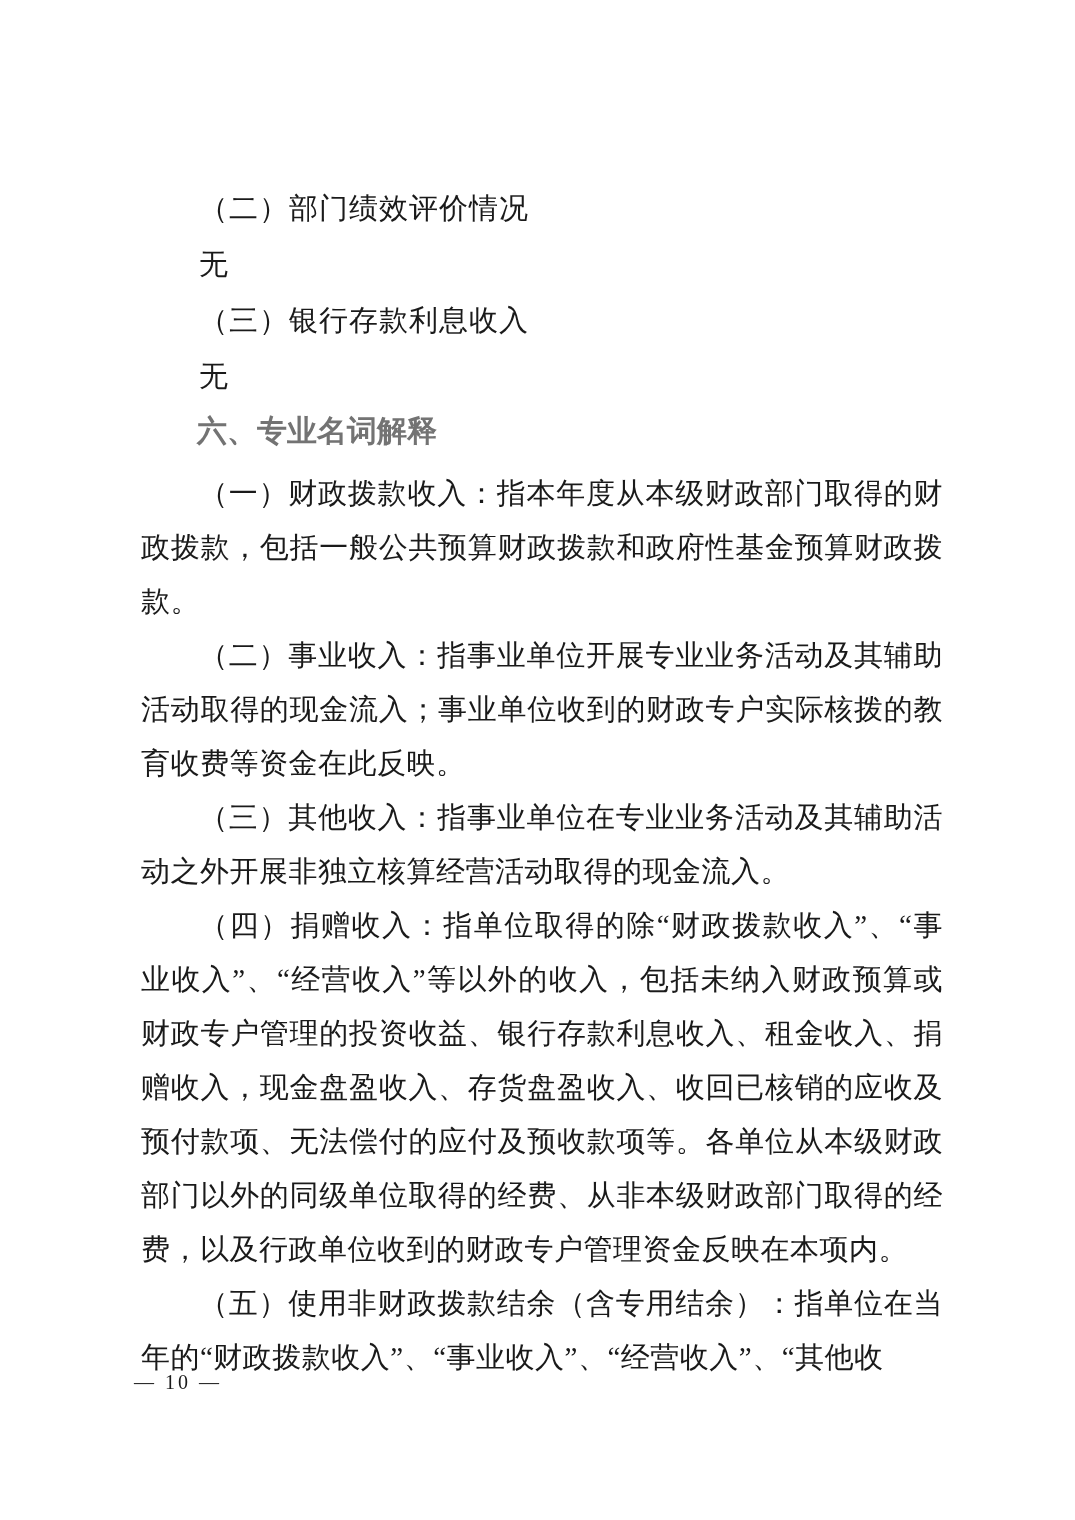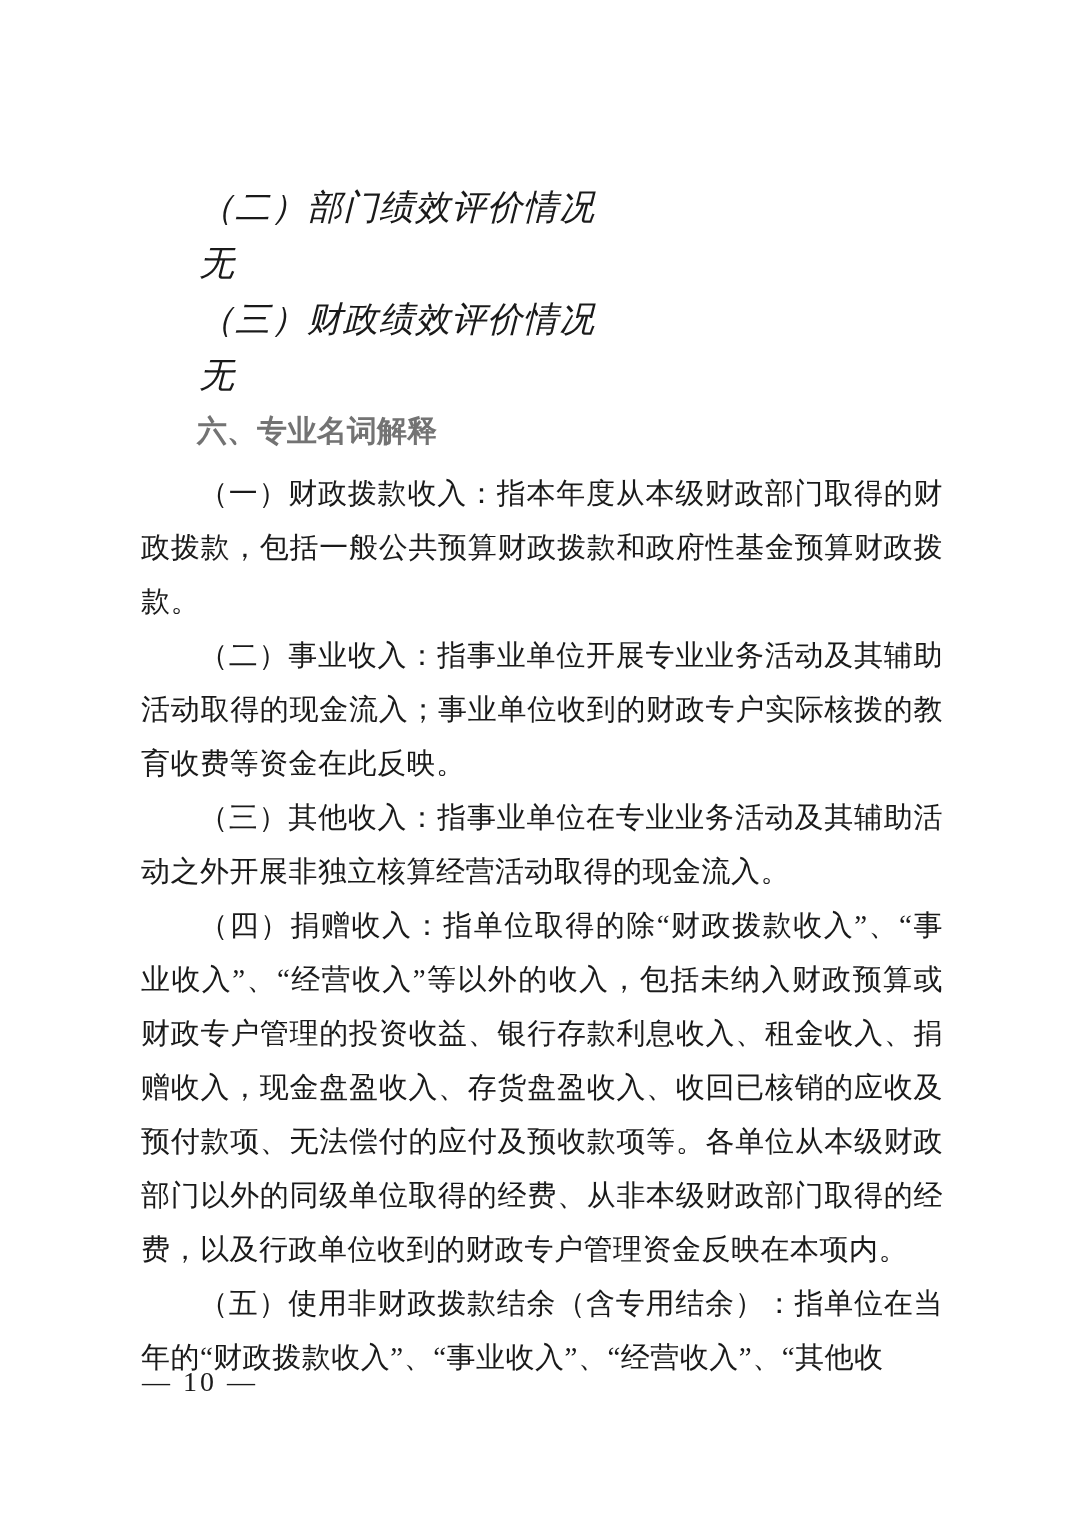--- a/index.html
+++ b/index.html
@@ -18,26 +18,25 @@
     color: #1a1a1a;
   }
   .content {
     position: absolute;
     left: 141px;
     top: 180px;
     width: 802px;
   }
   
   .kai-line {
-    font-size: 35px;
+    font-size: 29px;
     line-height: 56px;
     text-indent: 58px;
     letter-spacing: 1px;
     font-family: "Liberation Serif", "DejaVu Serif", serif;
-    font-style: italic;
   }
   
   .heading {
     font-size: 30px;
     line-height: 54px;
     text-indent: 56px;
     font-weight: bold;
     color: #737373;
     font-family: "Liberation Sans", "DejaVu Sans", sans-serif;
   }
@@ -46,40 +45,40 @@
     font-size: 29px;
     line-height: 54px;
     text-indent: 58px;
     text-align: justify;
     letter-spacing: 0.5px;
   }
   .para-first { margin-top: 8px; }
   .term { font-weight: normal; }
   .footer {
     position: absolute;
-    left: 142px;
+    left: 134px;
     top: 1364px;
-    font-size: 28px;
+    font-size: 20px;
     line-height: 36px;
     letter-spacing: 3px;
     color: #1a1a1a;
     font-family: "Liberation Serif", "DejaVu Serif", serif;
   }
 </style>
 </head>
 <body>
 
 <div class="page">
   <div class="content">
 
     <p class="kai-line">（二）部门绩效评价情况</p>
 
     <p class="kai-line">无</p>
 
-    <p class="kai-line">（三）财政绩效评价情况</p>
+    <p class="kai-line">（三）银行存款利息收入</p>
 
     <p class="kai-line">无</p>
 
     <h2 class="heading">六、专业名词解释</h2>
 
     <p class="para para-first"><span class="term">（一）财政拨款收入：</span><span>指本年度从本级财政部门取得的财政拨款，包括一般公共预算财政拨款和政府性基金预算财政拨款。</span></p>
 
     <p class="para"><span class="term">（二）事业收入：</span><span>指事业单位开展专业业务活动及其辅助活动取得的现金流入；事业单位收到的财政专户实际核拨的教育收费等资金在此反映。</span></p>
 
     <p class="para"><span class="term">（三）其他收入：</span><span>指事业单位在专业业务活动及其辅助活动之外开展非独立核算经营活动取得的现金流入。</span></p>

